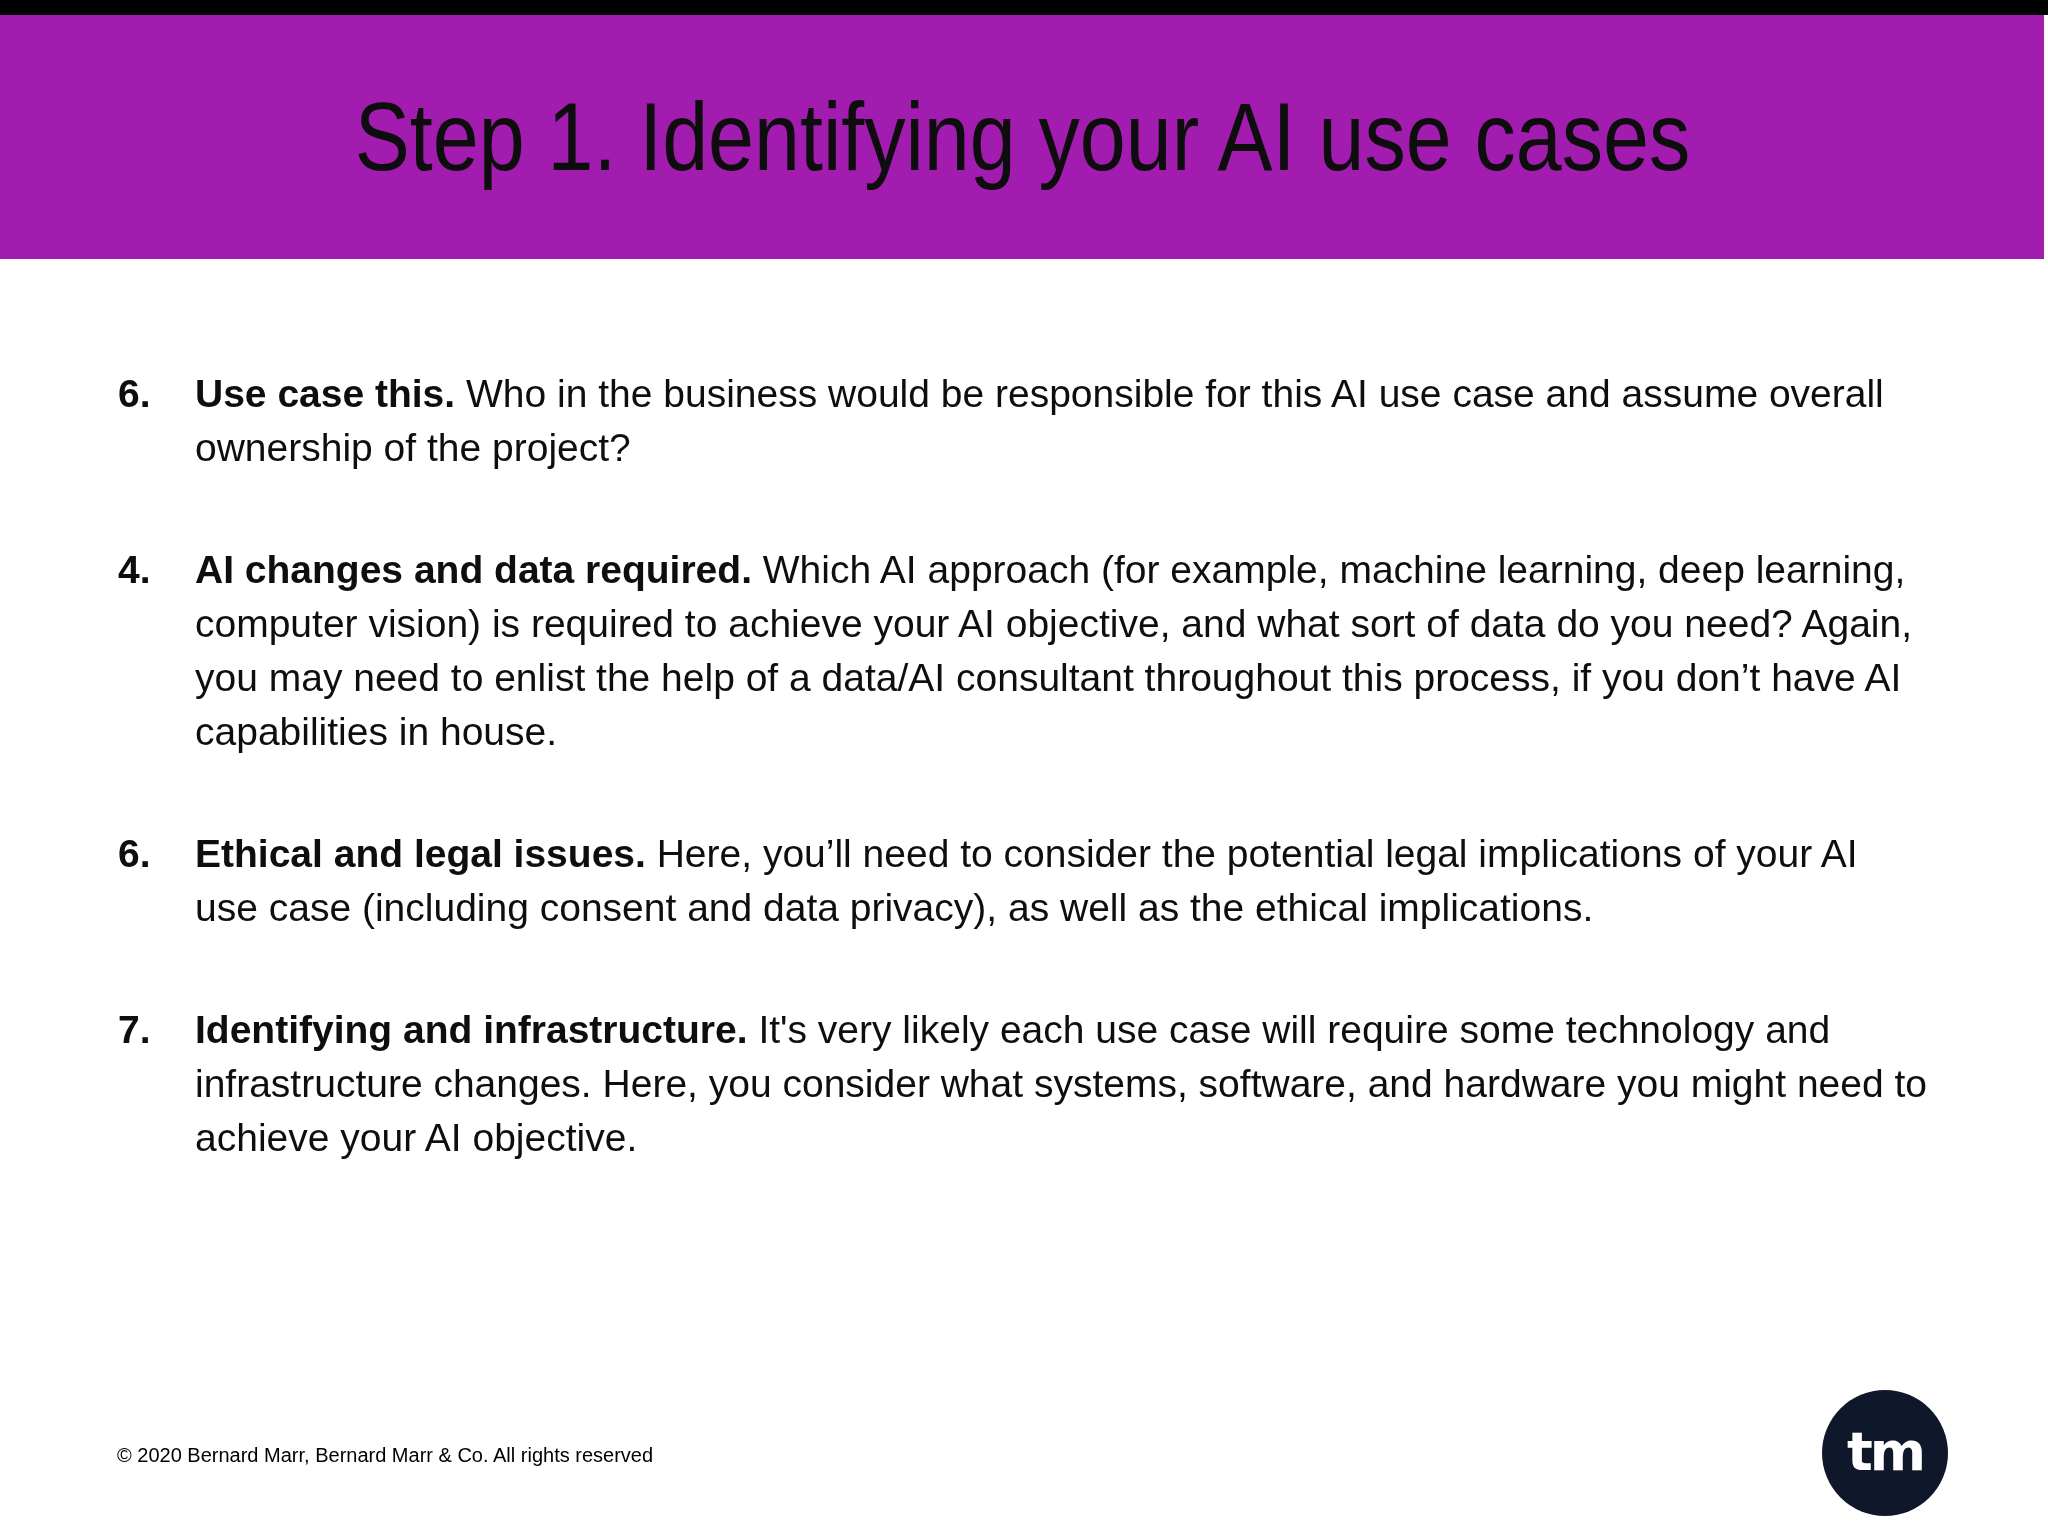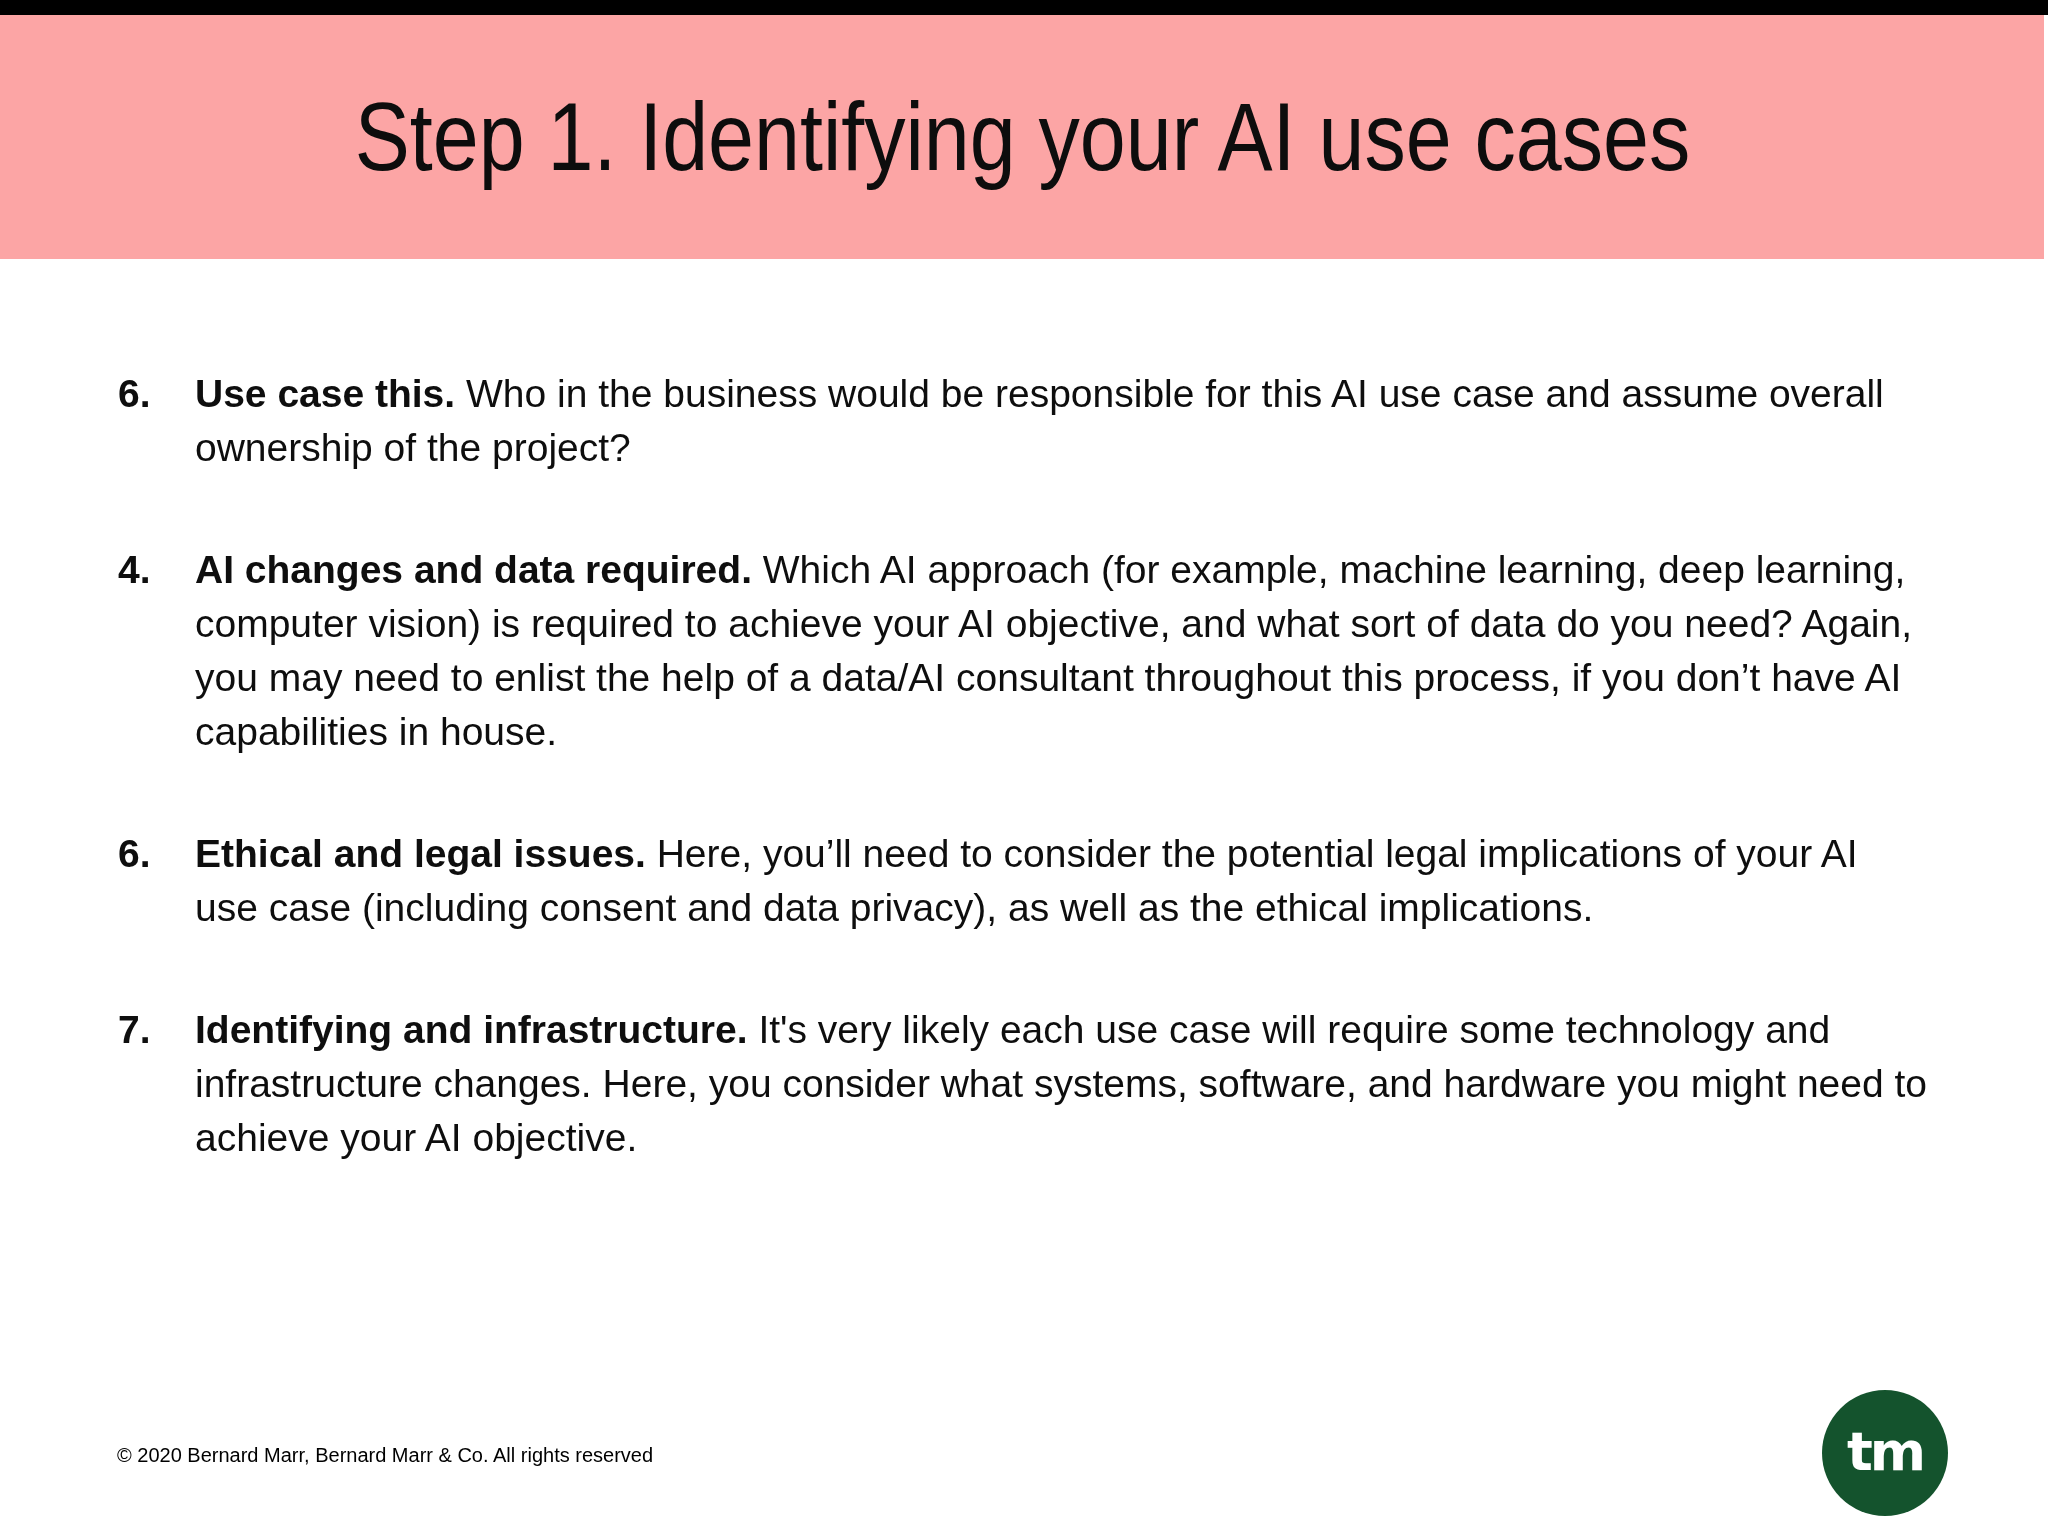--- a/index.html
+++ b/index.html
@@ -20,21 +20,21 @@
     left: 0; top: 0;
     width: 2048px;
     height: 15px;
     background: #000000;
   }
   .title-band {
     position: absolute;
     left: 0; top: 15px;
     width: 2044px;
     height: 244px;
-    background: #fca5a5;
+    background: #a21caf;
     display: flex;
     align-items: center;
     justify-content: center;
   }
   .slide-title {
     margin: 0;
     font-size: 96px;
     font-weight: 400;
     letter-spacing: 0;
     white-space: nowrap;
@@ -74,21 +74,21 @@
     line-height: 34px;
     color: #000000;
   }
   .brand-logo {
     position: absolute;
     left: 1822px;
     top: 1390px;
     width: 126px;
     height: 126px;
     border-radius: 50%;
-    background: #14532d;
+    background: #0f172a;
     display: flex;
     align-items: center;
     justify-content: center;
   }
   .brand-logo-text {
     font-family: "DejaVu Sans", sans-serif;
     font-size: 54px;
     font-weight: 700;
     letter-spacing: -3px;
     color: #ffffff;

